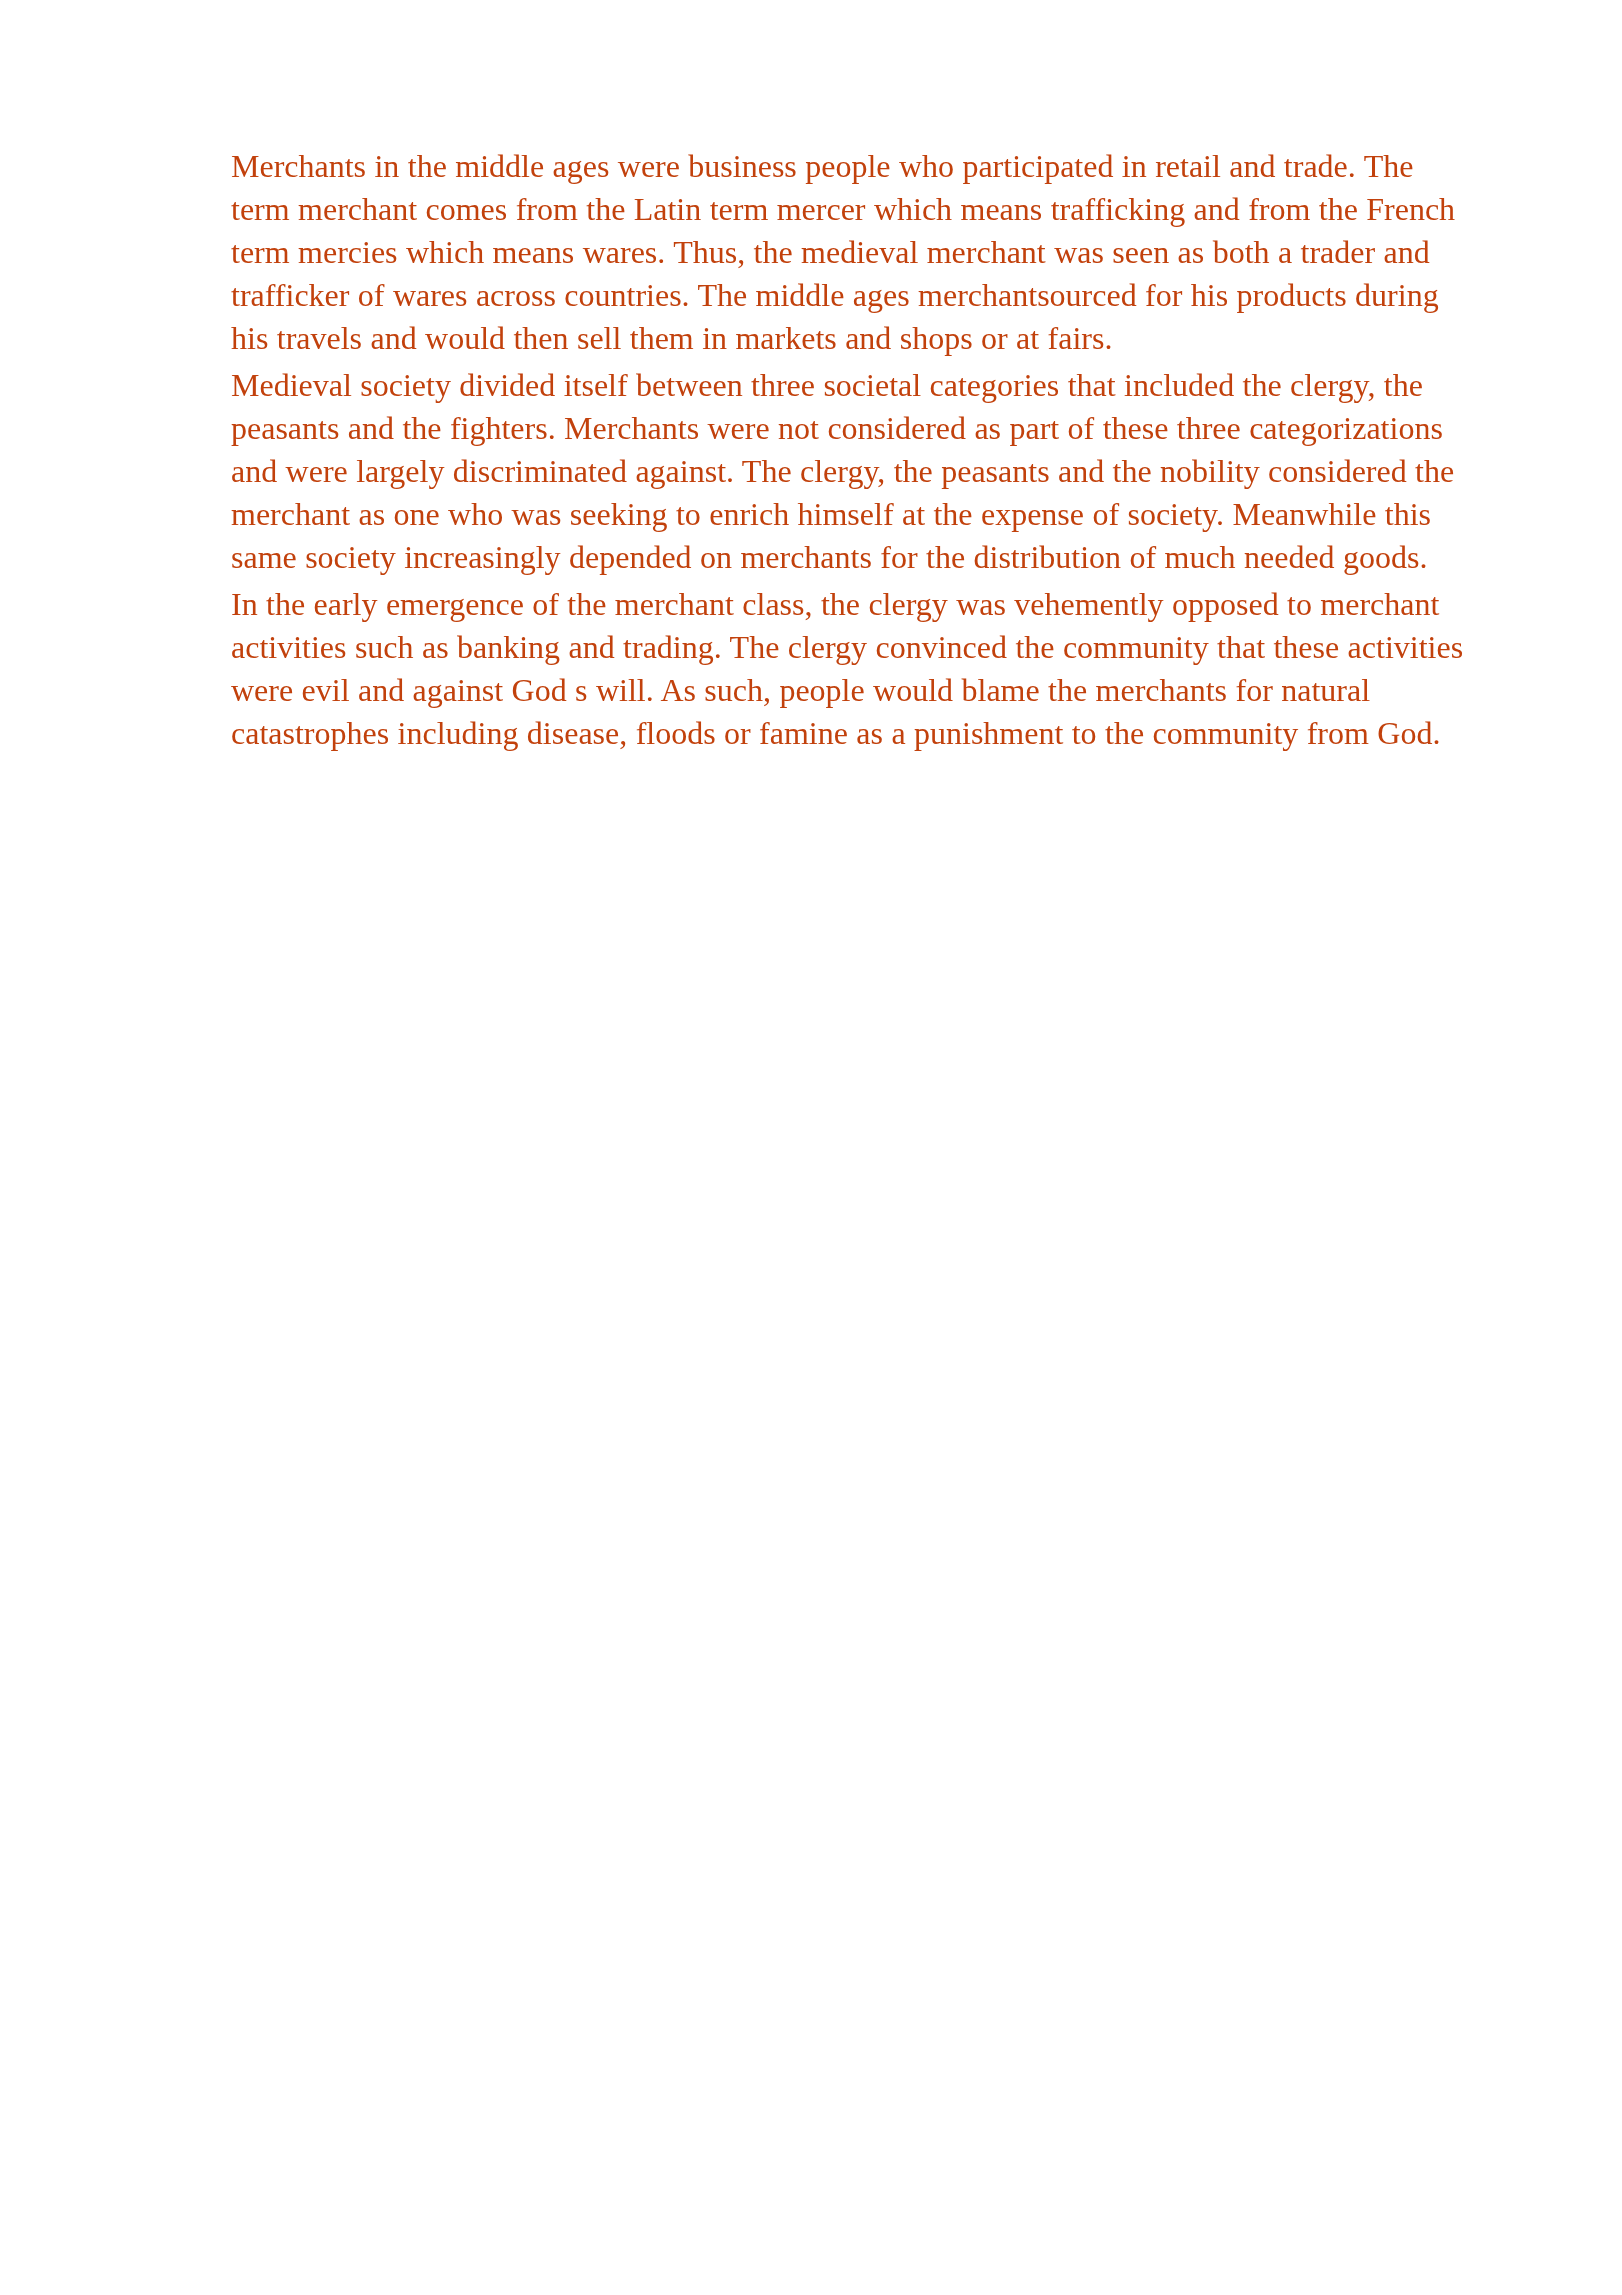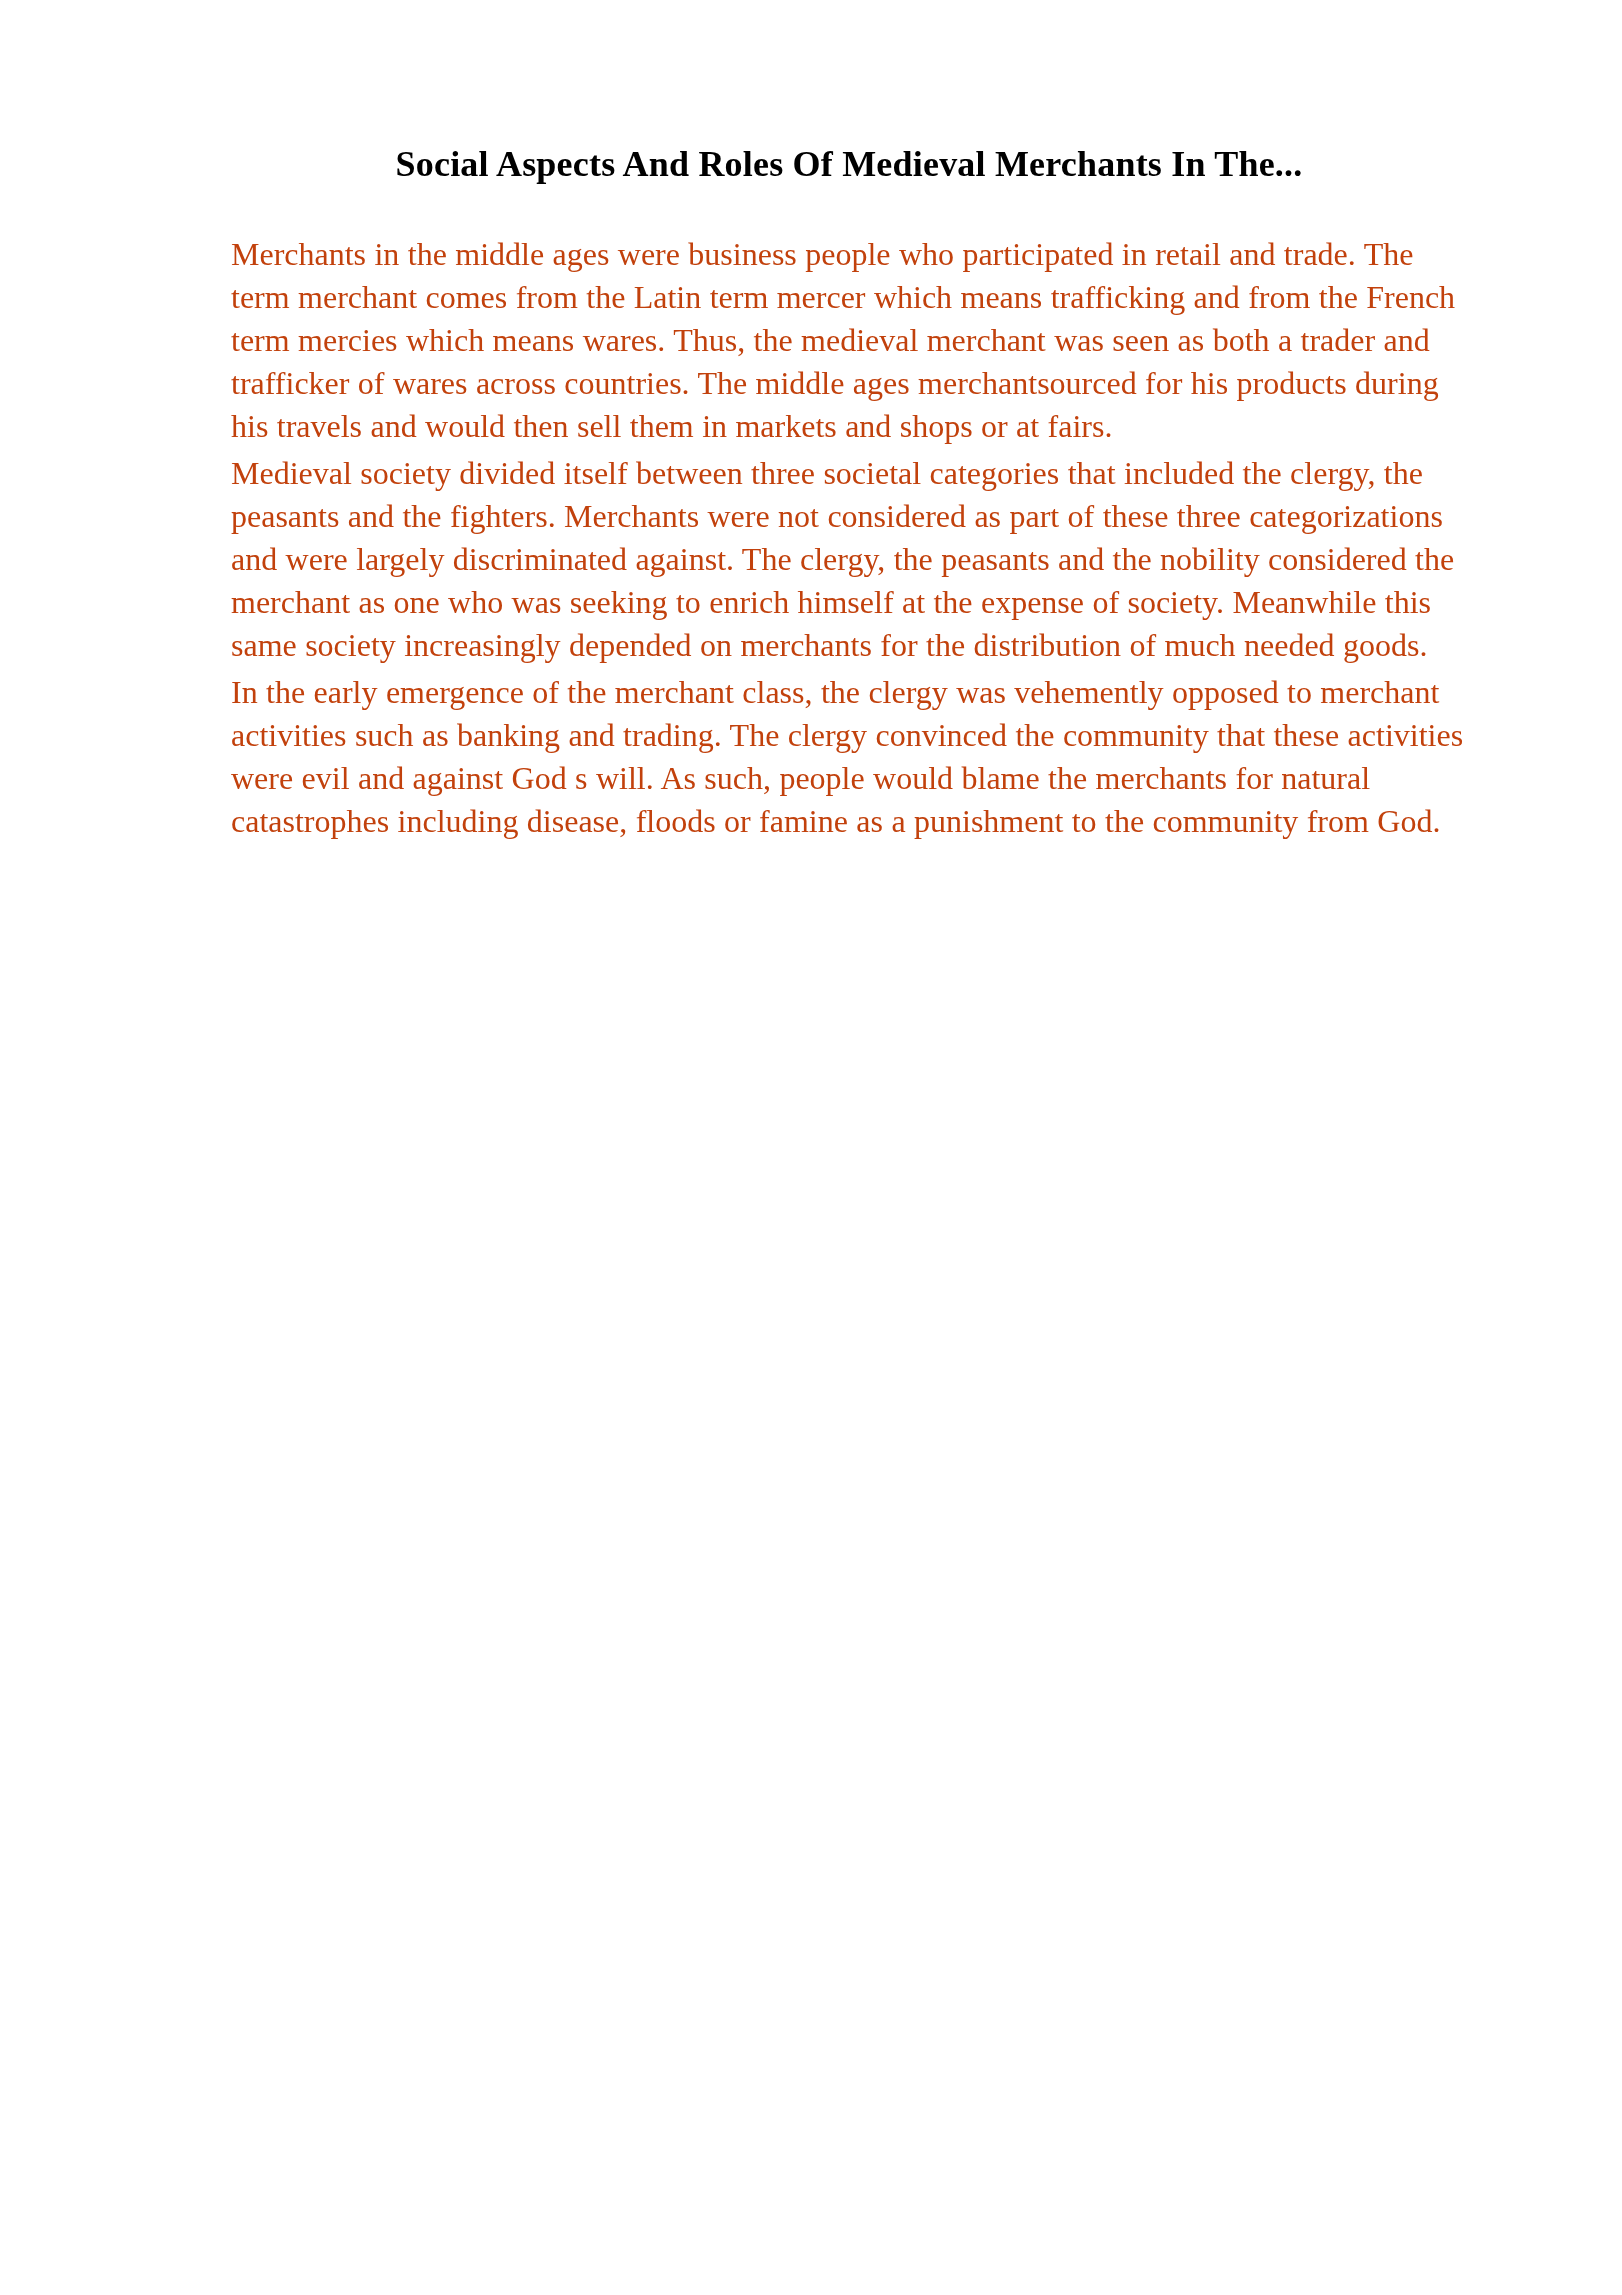--- a/index.html
+++ b/index.html
@@ -58,21 +58,20 @@
   .doc-paragraph + .doc-paragraph {
     margin-top: 0;
   }
 </style>
 </head>
 <body>
 
 <div class="page">
   <div class="page-body">
 
-    <h1 class="doc-title">Social Aspects And Roles Of Medieval Merchants In The...</h1>
 
     <p class="doc-paragraph">Merchants in the middle ages were business people who participated in retail and trade. The term merchant comes from the Latin term mercer which means trafficking and from the French term mercies which means wares. Thus, the medieval merchant was seen as both a trader and trafficker of wares across countries. The middle ages merchantsourced for his products during his travels and would then sell them in markets and shops or at fairs.</p>
 
     <p class="doc-paragraph">Medieval society divided itself between three societal categories that included the clergy, the peasants and the fighters. Merchants were not considered as part of these three categorizations and were largely discriminated against. The clergy, the peasants and the nobility considered the merchant as one who was seeking to enrich himself at the expense of society. Meanwhile this same society increasingly depended on merchants for the distribution of much needed goods.</p>
 
     <p class="doc-paragraph">In the early emergence of the merchant class, the clergy was vehemently opposed to merchant activities such as banking and trading. The clergy convinced the community that these activities were evil and against God s will. As such, people would blame the merchants for natural catastrophes including disease, floods or famine as a punishment to the community from God.</p>
 
 
   </div>
 </div>

